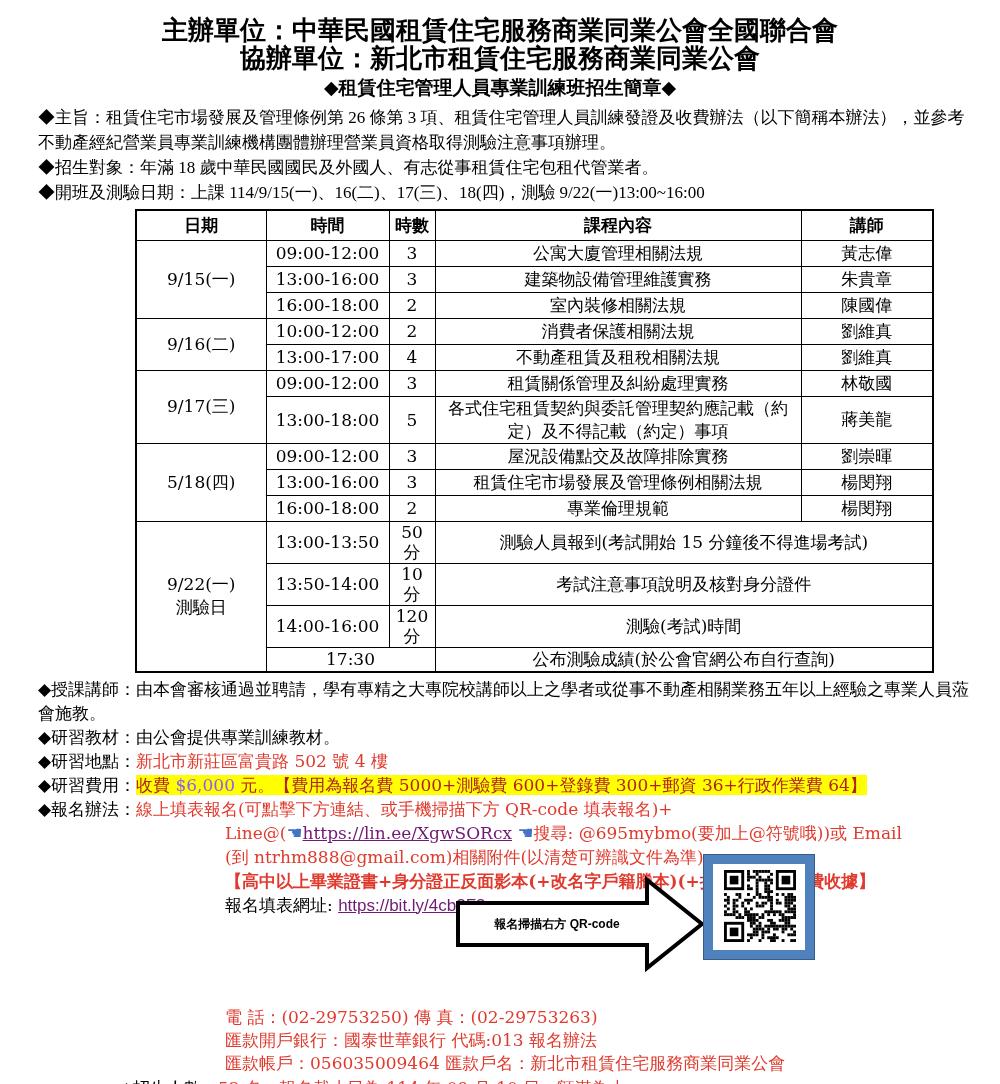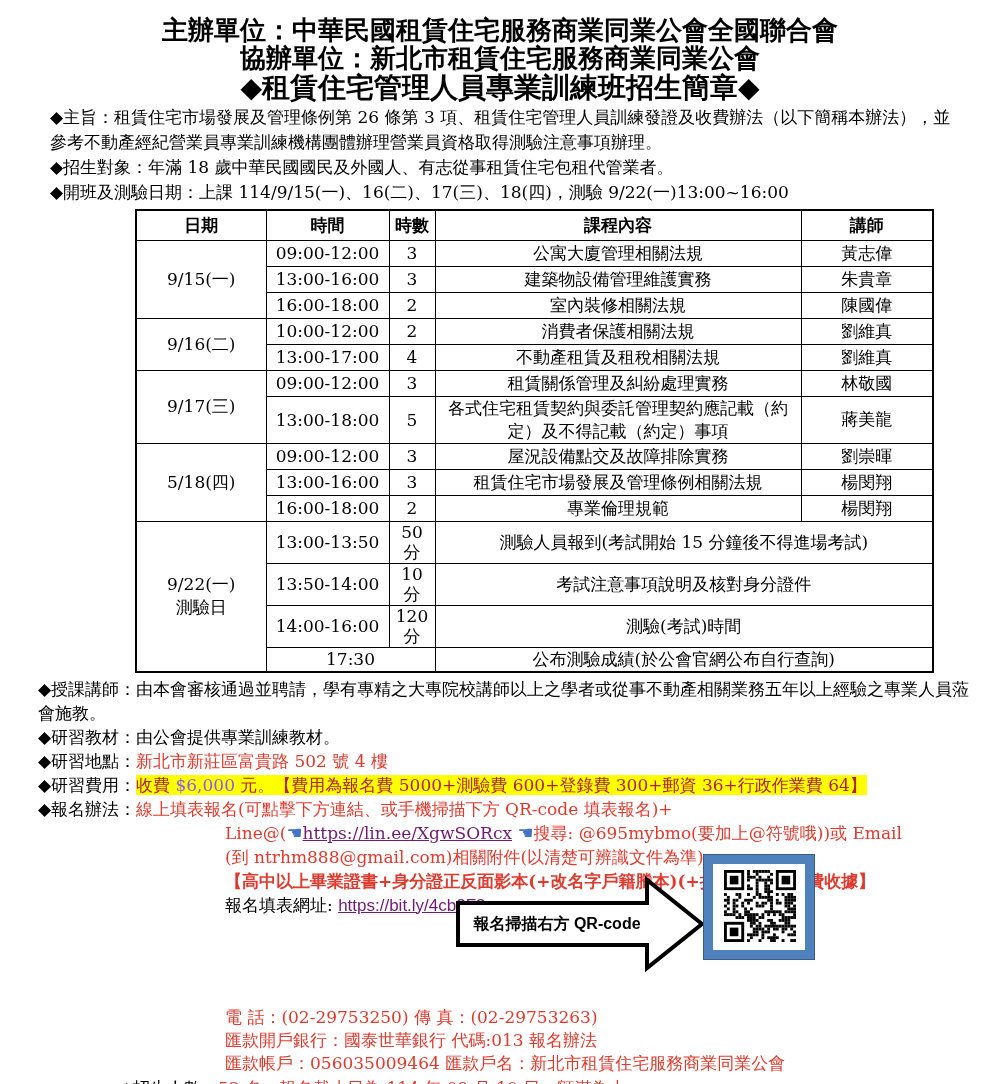--- a/index.html
+++ b/index.html
@@ -5,23 +5,23 @@
   * { margin:0; padding:0; box-sizing:border-box; }
   html,body { background:#fff; }
   .doc {
     position:relative; width:1000px; height:1084px; margin:0 auto;
     background:#fff; overflow:hidden; color:#000;
     font-family:"DejaVu Serif","Liberation Serif",serif;
     font-size:17px;
   }
   .titles { padding-top:16px; text-align:center; font-weight:bold; }
   .title-line { font-size:26px; line-height:28px; }
-  .main-title { font-size:28px; line-height:31px; }
-
-  .intro { padding:2px 34px 0 50px; line-height:25px; }
+  .main-title { font-size:19px; line-height:31px; }
+
+  .intro { padding:2px 34px 0 38px; line-height:25px;font-family:Liberation Serif, serif; }
   .intro div { margin:0; }
 
   table.course {
     border-collapse:collapse; margin:4px 0 0 135px; width:797px;
     border:2px solid #000; table-layout:fixed;
   }
   table.course th, table.course td {
     border:1px solid #000; text-align:center; vertical-align:middle;
     font-size:17px; padding:0 2px; overflow:hidden;
   }
@@ -43,21 +43,21 @@
   .reg-indent { margin-left:187px; }
   .reg-bold { font-weight:bold; }
   a.doc-link { color:#701a75; text-decoration:underline; }
   a.doc-link.sans { font-family:"Liberation Sans",sans-serif; }
   .pointer { color:#4472c4; font-family:"DejaVu Sans",sans-serif; font-size:18px; }
 
   .arrow-wrap { position:absolute; left:455px; top:874px; width:252px; height:100px; }
   .arrow-label {
     position:absolute; left:10px; top:32px; width:184px; height:36px;
     display:flex; align-items:center; justify-content:center;
-    font-family:"Liberation Sans",sans-serif; font-weight:bold; font-size:16px;
+    font-family:"Liberation Sans",sans-serif; font-weight:bold; font-size:12px;
     white-space:nowrap;
   }
   .qr-frame {
     position:absolute; left:703px; top:854px; width:112px; height:106px;
     background:#4f81bd; border:1px solid #385d8a; padding:9px;
   }
   .qr-inner { background:#fff; width:100%; height:100%; padding:6px 5px; }
   .contact { margin-left:225px; line-height:23px; }
   .quota-line { margin-left:120px; margin-top:1px; line-height:24px; }
   .spacer { height:88px; }

